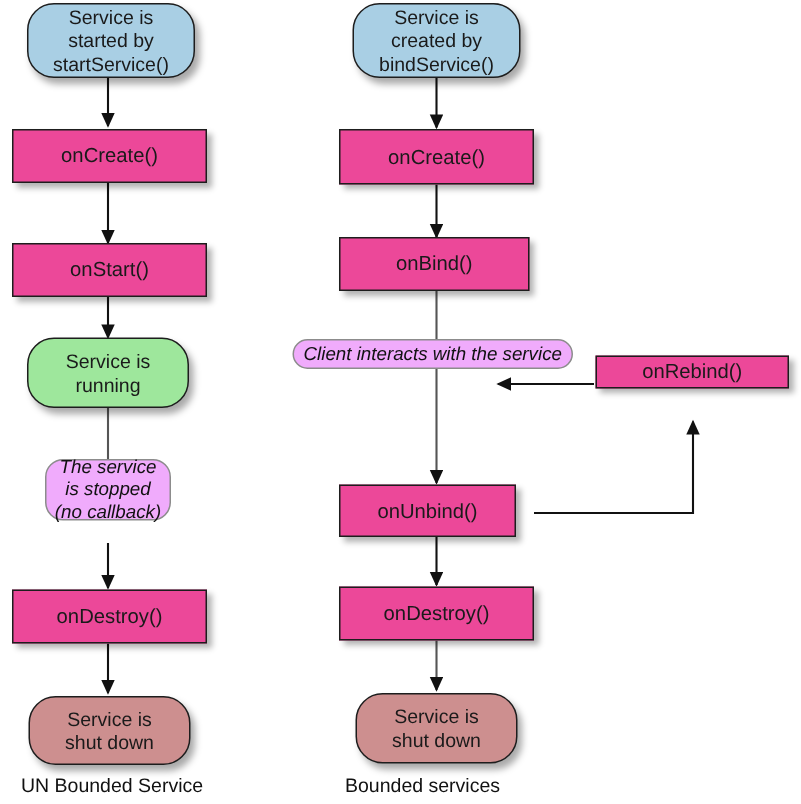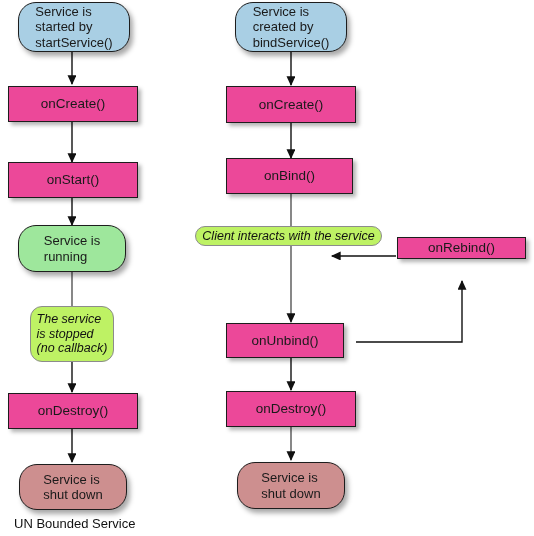--- a/index.html
+++ b/index.html
@@ -11,21 +11,21 @@
     position:relative;
   }
   #stage{position:relative;width:534px;height:536px;}
 
   svg#wires{position:absolute;left:0;top:0;width:534px;height:536px;}
 
   .node{
     position:absolute;
     box-sizing:border-box;
     display:flex;align-items:center;justify-content:center;
-    text-align:left;
+    text-align:center;
     color:#1a1a1a;
     line-height:1.18;
   }
 
   
   .box{
     background:#ec4899;
     border:1px solid #1d1d1d;
     font-size:13.5px;
     box-shadow:3px 3px 4px rgba(0,0,0,0.30);
@@ -37,21 +37,21 @@
     border-radius:18px;
     font-size:13px;
     box-shadow:3px 4px 5px rgba(0,0,0,0.34);
   }
   .pill-blue{background:#a9cfe4;}
   .pill-green{background:#9ee79c;}
   .pill-red{background:#cd8f8f;}
 
   
   .note{
-    background:#bef264;
+    background:#f0abfc;
     border:1px solid #8c8c8c;
     border-radius:12px;
     font-style:italic;
     font-size:12.5px;
     color:#111;
   }
   .note-wide{border-radius:11px;}
 
   .caption{
     position:absolute;
@@ -106,21 +106,21 @@
 
   <div class="node box" style="left:8px;top:162px;width:130px;height:36px;">
     <span>onStart()</span>
   </div>
 
   <div class="node pill pill-green" style="left:18px;top:225px;width:108px;height:47px;">
     <span style="white-space:pre-line;">Service is
 running</span>
   </div>
 
-  <div class="node note" style="left:30px;top:306px;width:84px;height:56px;">
+  <div class="node note" style="left:30px;top:306px;width:84px;height:41px;">
     <span style="white-space:pre-line;">The service
 is stopped
 (no callback)</span>
   </div>
 
   <div class="node box" style="left:8px;top:393px;width:130px;height:36px;">
     <span>onDestroy()</span>
   </div>
 
   <div class="node pill pill-red" style="left:19px;top:464px;width:108px;height:46px;">
@@ -158,14 +158,15 @@
 
   <div class="node box" style="left:226px;top:391px;width:130px;height:36px;">
     <span>onDestroy()</span>
   </div>
 
   <div class="node pill pill-red" style="left:237px;top:462px;width:108px;height:47px;">
     <span style="white-space:pre-line;">Service is
 shut down</span>
   </div>
 
+  <div class="caption" style="left:230px;top:516px;">Bounded services</div>
 
 </div>
 
 </body></html>

